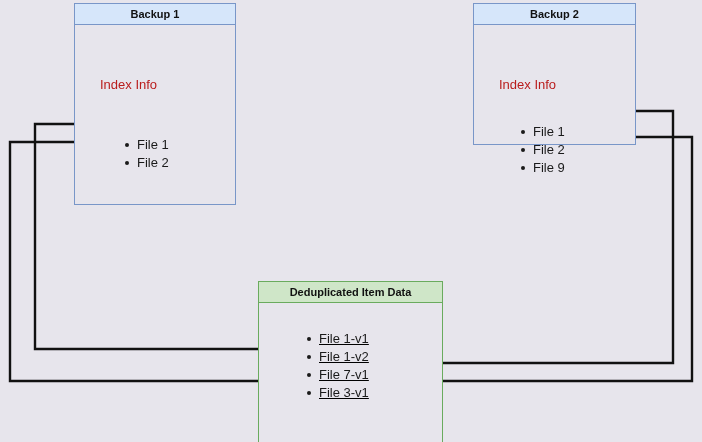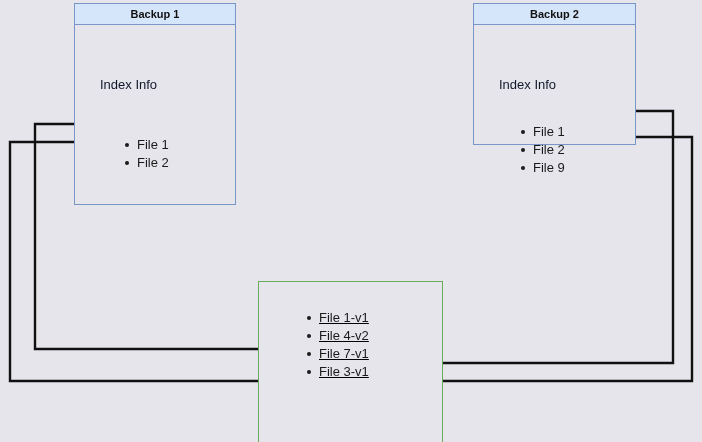--- a/index.html
+++ b/index.html
@@ -51,21 +51,21 @@
     background: #cfe6c8;
     border-bottom-color: #6aab5e;
   }
   .box-body {
     position: relative;
     height: calc(100% - 21px);
   }
   .index-label {
     position: absolute;
     font-size: 13px;
-    color: #0f172a;
+    color: #b91c1c;
     white-space: nowrap;
   }
   .file-list {
     position: absolute;
     margin: 0;
     padding: 0;
     list-style: none;
     text-align: right;
   }
   .file-list li {
@@ -125,23 +125,24 @@
       <div class="index-label" style="left:25px; top:52px;">Index Info</div>
       <ul class="file-list" style="left:45px; top:98px;">
         <li>File 1</li>
         <li>File 2</li>
         <li>File 9</li>
       </ul>
     </div>
   </div>
 
   <div class="box green" style="left:258px; top:281px; width:185px; height:163px;">
+    <div class="box-header">Deduplicated Item Data</div>
     <div class="box-body">
       <ul class="file-list" style="left:46px; top:27px;text-decoration:underline;">
         <li>File 1-v1</li>
-        <li>File 4-v2</li>
+        <li>File 1-v2</li>
         <li>File 7-v1</li>
         <li>File 3-v1</li>
       </ul>
     </div>
   </div>
 
 </div>
 
 </body></html>

